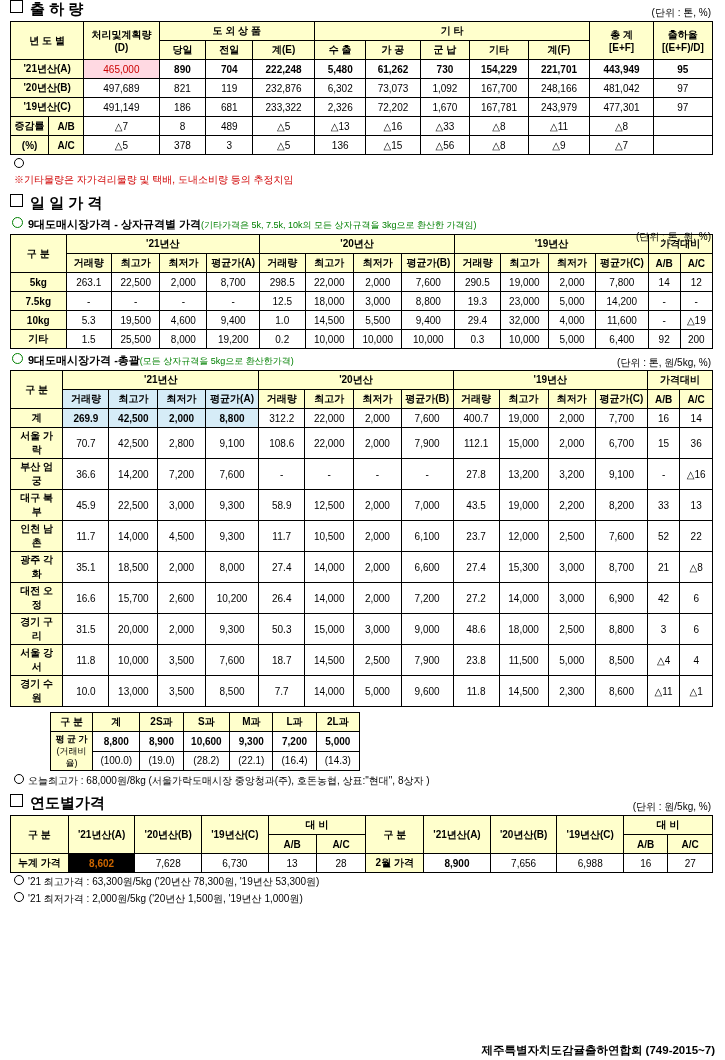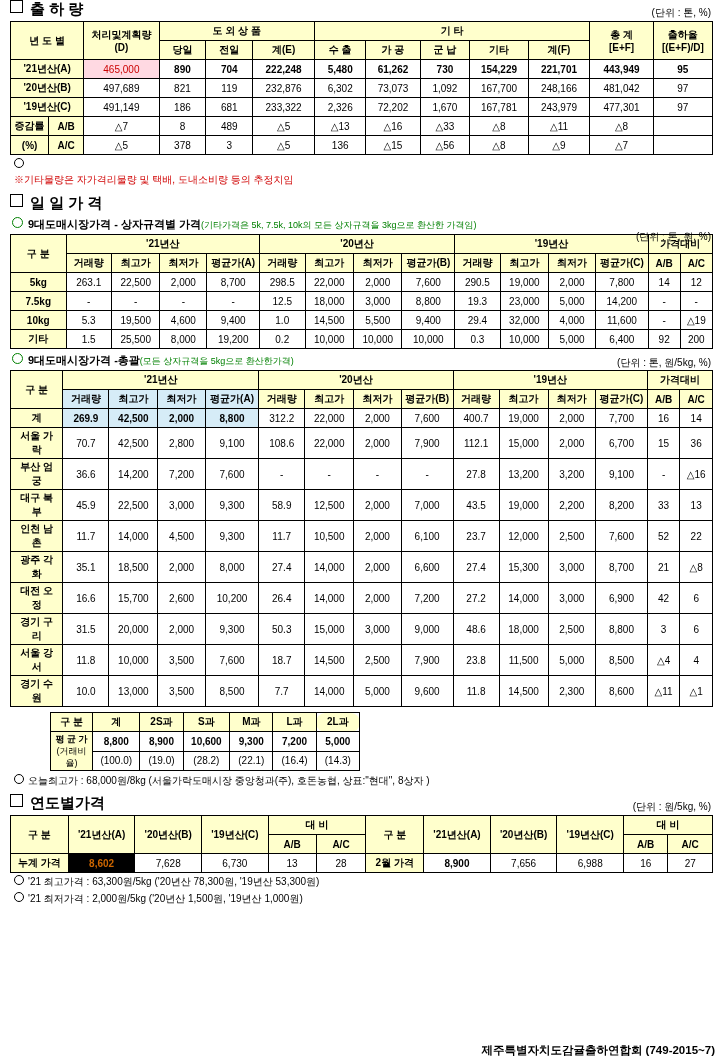--- a/index.html
+++ b/index.html
@@ -473,21 +473,21 @@
 
   <table class="tbl" style="margin-top:5px;margin-left:50px;width:310px;">
     <tbody>
         <tr>
       <td class="hd" style="width:62px;">구   분</td>
       <td class="hd" style="width:50px;">계</td>
       <td class="hd" style="width:48px;">2S과</td>
       <td class="hd" style="width:50px;">S과</td>
       <td class="hd" style="width:48px;">M과</td>
       <td class="hd" style="width:48px;">L과</td>
-      <td class="hd" style="width:48px;border-radius:9px;">2L과</td>
+      <td class="hd" style="width:48px;">2L과</td>
     </tr>
     <tr>
       <td class="lbl" rowspan="2" style="font-size:9px;line-height:12px;">평 균 가<br><span class="small">(거래비율)</span></td>
       <td class="bold">8,800</td>
       <td class="bold">8,900</td>
       <td class="bold">10,600</td>
       <td class="bold">9,300</td>
       <td class="bold">7,200</td>
       <td class="bold">5,000</td>
     </tr>

